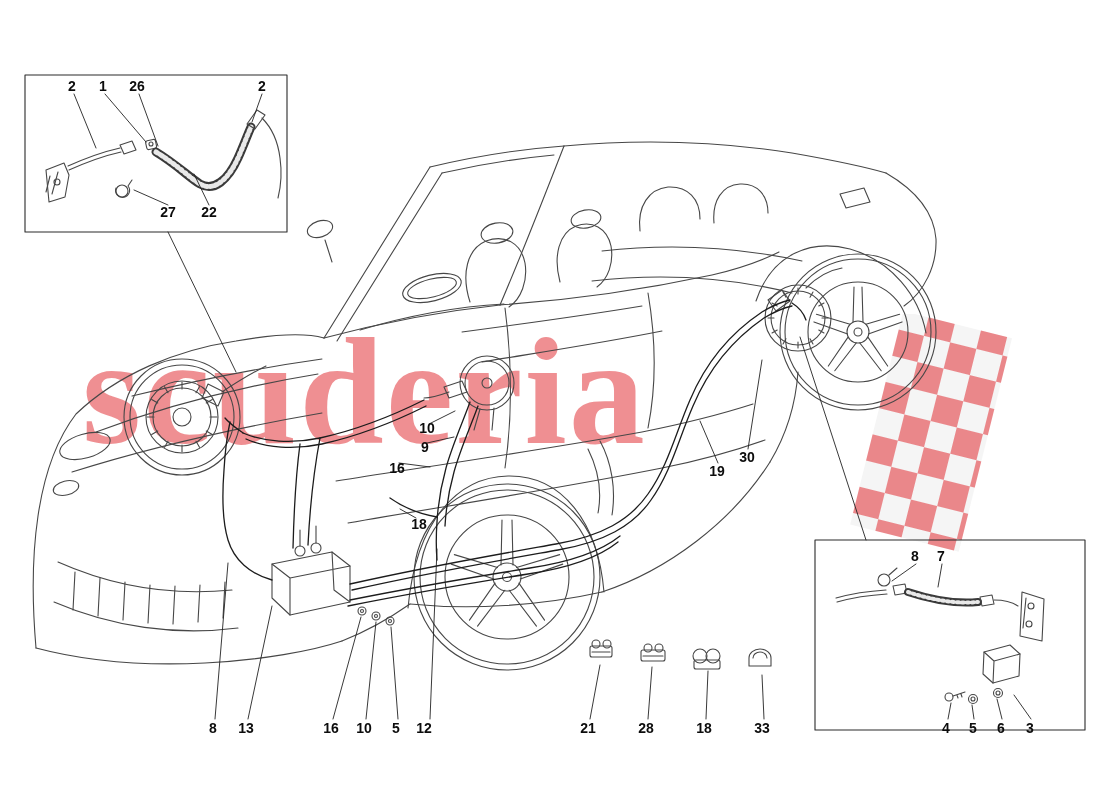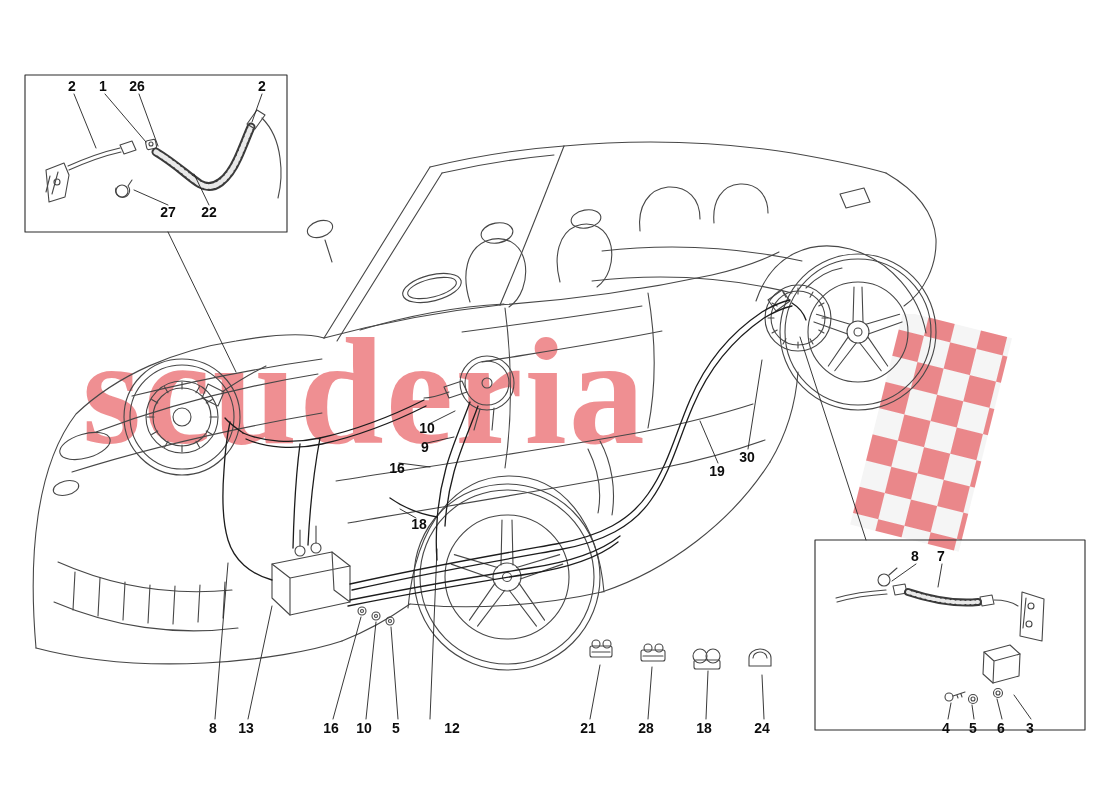--- a/index.html
+++ b/index.html
@@ -300,25 +300,25 @@
   <div class="callout" style="left:425px;top:447px">9</div>
   <div class="callout" style="left:397px;top:468px">16</div>
   <div class="callout" style="left:419px;top:524px">18</div>
   <div class="callout" style="left:717px;top:471px">19</div>
   <div class="callout" style="left:747px;top:457px">30</div>
   <div class="callout" style="left:213px;top:728px">8</div>
   <div class="callout" style="left:246px;top:728px">13</div>
   <div class="callout" style="left:331px;top:728px">16</div>
   <div class="callout" style="left:364px;top:728px">10</div>
   <div class="callout" style="left:396px;top:728px">5</div>
-  <div class="callout" style="left:452px;top:728px">12</div>
+  <div class="callout" style="left:424px;top:728px">12</div>
   <div class="callout" style="left:588px;top:728px">21</div>
   <div class="callout" style="left:646px;top:728px">28</div>
   <div class="callout" style="left:704px;top:728px">18</div>
-  <div class="callout" style="left:762px;top:728px">24</div>
+  <div class="callout" style="left:762px;top:728px">33</div>
   <div class="callout" style="left:915px;top:556px">8</div>
   <div class="callout" style="left:941px;top:556px">7</div>
   <div class="callout" style="left:946px;top:728px">4</div>
   <div class="callout" style="left:973px;top:728px">5</div>
   <div class="callout" style="left:1001px;top:728px">6</div>
   <div class="callout" style="left:1030px;top:728px">3</div>
 
 </div>
 
 </body></html>

